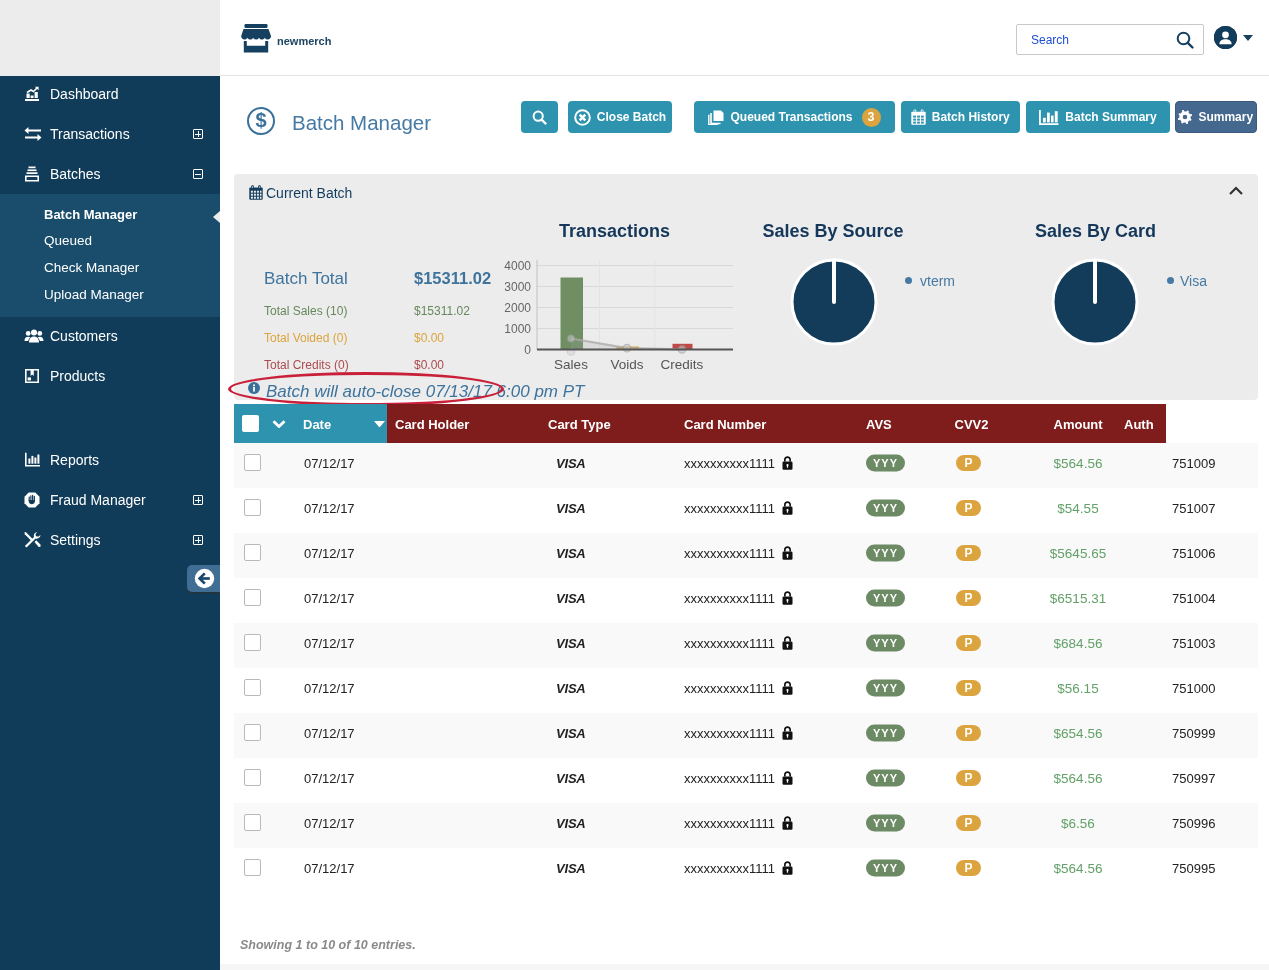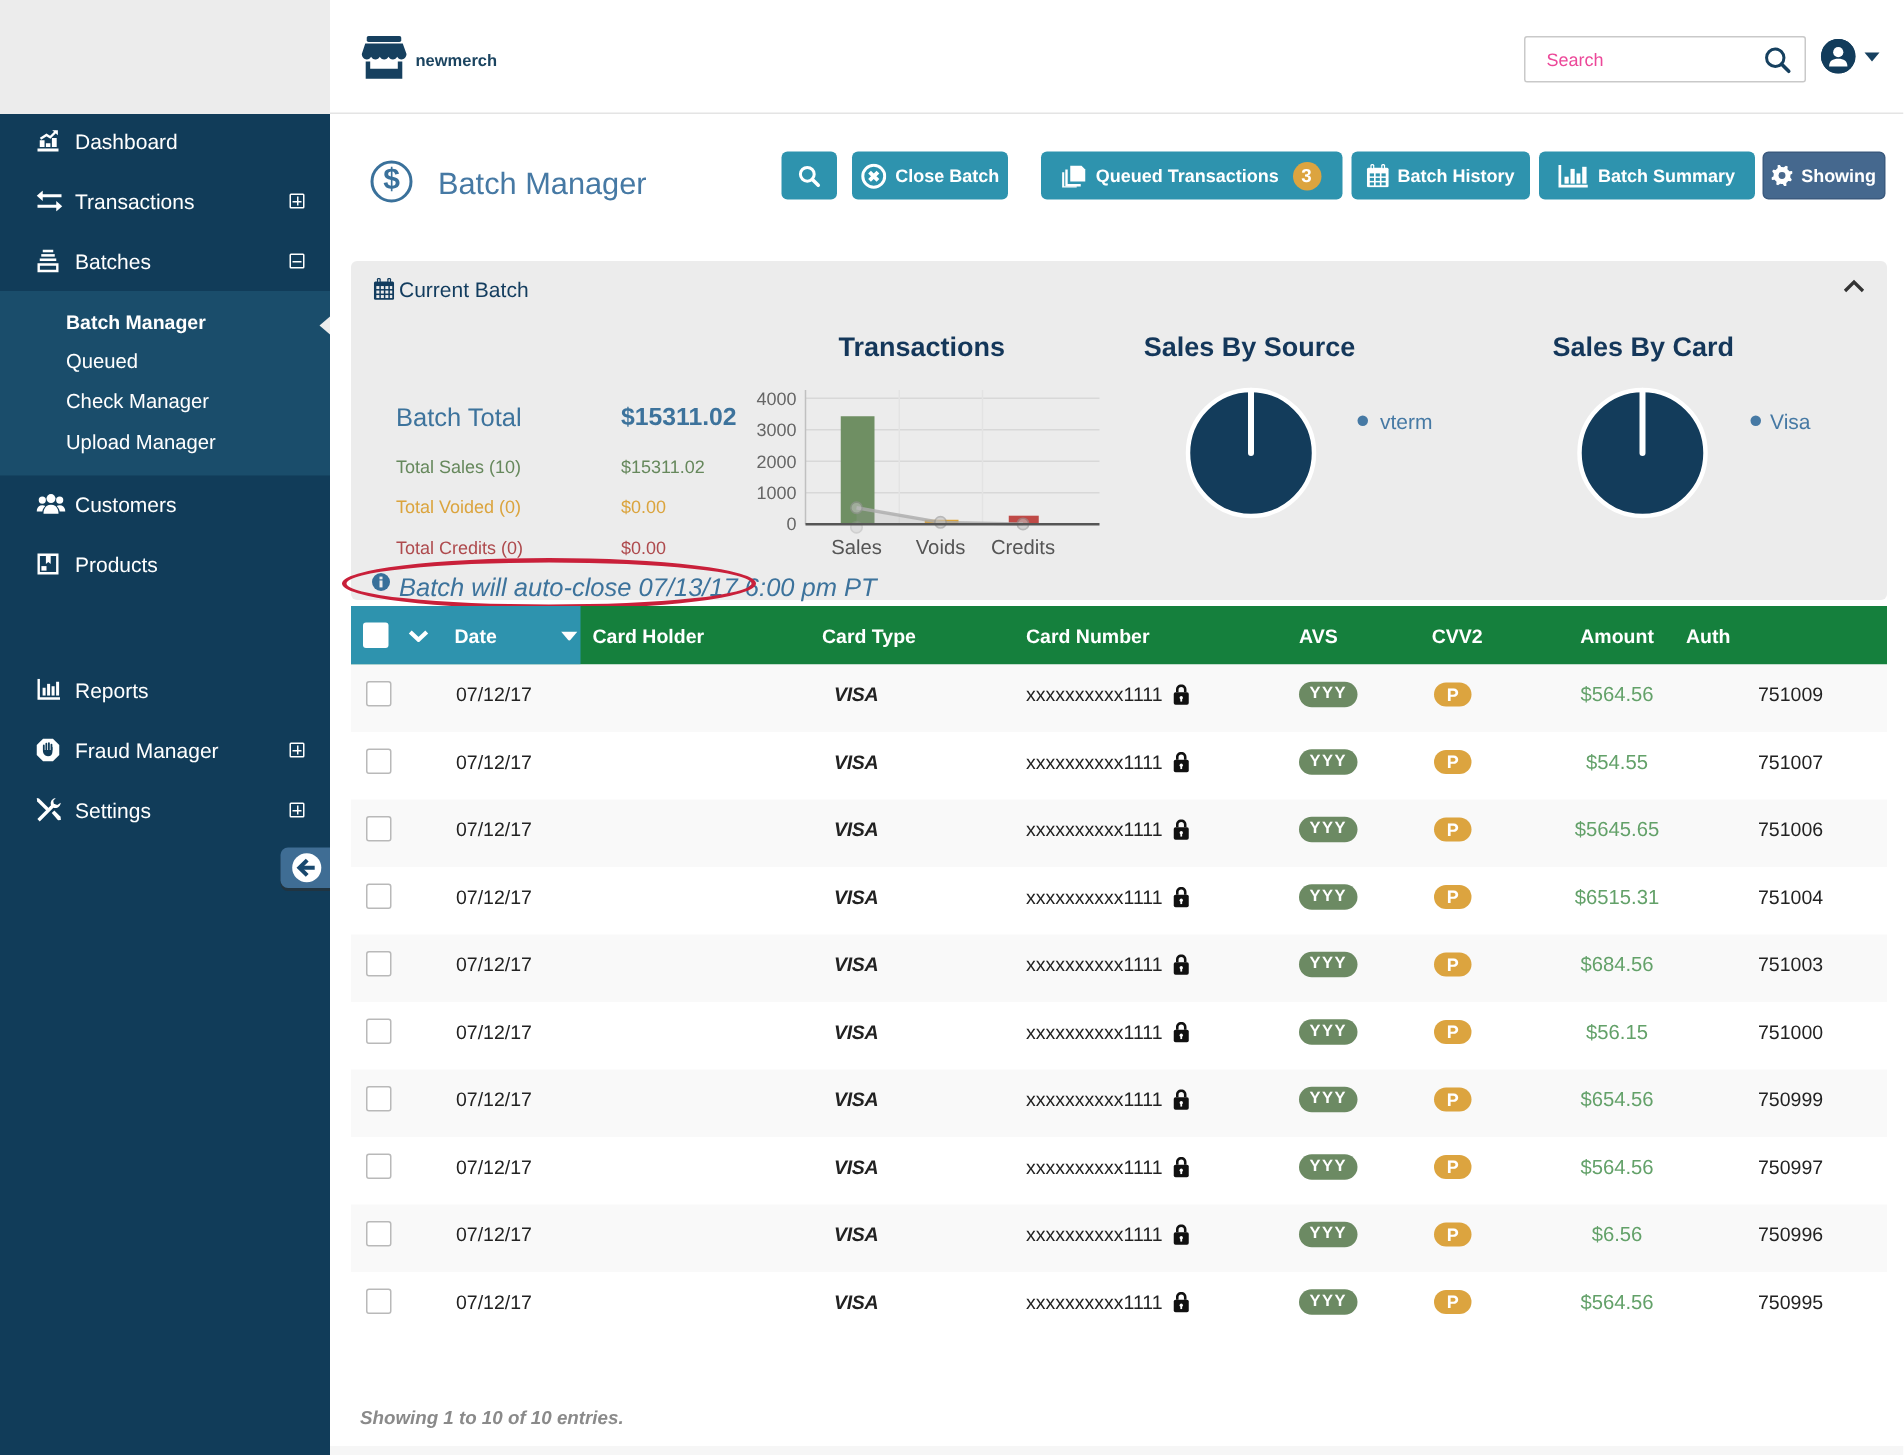--- a/index.html
+++ b/index.html
@@ -26,21 +26,21 @@
 #collapse-btn { position:absolute; left:187px; top:565px; width:33px; height:27px; background:#3f6d94;
   border-radius:5px 0 0 5px; box-shadow:0 2px 0 rgba(45,45,45,0.55); }
 
 
 #topbar { position:absolute; left:220px; top:0; width:1049px; height:76px; background:#fff;
   border-bottom:1px solid #e4e4e4; }
 #logo { position:absolute; left:240px; top:23px; }
 #logoname { position:absolute; left:277px; top:35px; font-size:11px; font-weight:bold; color:#1b4460; }
 #searchbox { position:absolute; left:1016px; top:24px; width:188px; height:31px; background:#fff;
   border:1px solid #c9c9c9; border-radius:2px; }
-#searchbox .ph { position:absolute; left:14px; top:8px; font-size:12px; color:#ec4899; }
+#searchbox .ph { position:absolute; left:14px; top:8px; font-size:12px; color:#1d4ed8; }
 #avatar { position:absolute; left:1214px; top:25.5px; width:23px; height:23px; border-radius:50%; background:#123c5b; }
 #caret-user { position:absolute; left:1243px; top:34.8px; width:0; height:0;
   border-left:5.75px solid transparent; border-right:5.75px solid transparent; border-top:6.3px solid #16405f; }
 
 
 #title-ico { position:absolute; left:247px; top:107px; width:28px; height:28px; border:2.7px solid #3a719b;
   border-radius:50%; color:#3a719b; font-size:20px; font-weight:bold; text-align:center; line-height:22.5px; }
 #title { position:absolute; left:292px; top:111px; font-size:20.5px; color:#4679a4; }
 .btn { position:absolute; top:101px; height:32px; background:#2e93ae; border-radius:4px; color:#fff;
   font-size:12px; font-weight:bold; display:flex; align-items:center; justify-content:center; gap:6px; }
@@ -58,21 +58,21 @@
 .c-green { color:#66885c; }
 .c-orange { color:#dba43d; }
 .c-red { color:#ae4a4d; }
 #auto-close { position:absolute; left:266px; top:382px; font-size:17px; font-style:italic; color:#3d739c; }
 #red-ellipse { position:absolute; left:228px; top:371.5px; width:276px; height:34px;
   border:3.5px solid #c9203a; border-radius:50%; }
 .legend-dot { position:absolute; width:7px; height:7px; border-radius:50%; background:#4679a4; }
 .legend-txt { position:absolute; font-size:14px; color:#4679a4; }
 
 
-#thead { position:absolute; left:234px; top:404px; width:1024px; height:39px; background:#15803d; }
+#thead { position:absolute; left:234px; top:404px; width:932px; height:39px; background:#7f1d1d; }
 #thead-sorted { position:absolute; left:0; top:0; width:153px; height:39px; background:#2e93ae; }
 #thead .lbl { position:absolute; top:50%; transform:translateY(-50%); color:#fff; font-size:13px; font-weight:bold; }
 .hcheck { position:absolute; left:8px; top:11px; width:17px; height:17px; background:#fff; border-radius:2px; }
 .row { position:absolute; left:234px; width:1024px; height:45px; }
 .row .cell { position:absolute; top:19.5px; transform:translateY(-50%); font-size:13px; color:#222; }
 .rcheck { position:absolute; left:10px; top:10.5px; width:17px; height:17px; background:#fff;
   border:1px solid #b9b9b9; border-radius:2px; }
 .visa { font-style:italic; font-weight:bold; letter-spacing:-0.2px; font-size:14px; color:#111; }
 .row .cell.avs { left:632px; width:39px; height:17px; background:#6c8a63; border-radius:8.5px; color:#fff;
   font-size:11px; font-weight:bold; text-align:center; line-height:17px; letter-spacing:1px; }
@@ -259,21 +259,21 @@
       <rect x="13" y="6.6" width="2.6" height="6.8" fill="#fff"></rect>
       <rect x="16.8" y="2.2" width="2.9" height="11.2" fill="#fff"></rect>
     </svg>
     <span>Batch Summary</span>
   </div>
   <div class="btn" id="btn-options" style="left:1175px; width:81.5px;">
     <svg width="14" height="14" viewBox="0 0 14 14">
       <path d="M7 0 L8.3 0 L8.8 1.8 A5.4 5.4 0 0 1 10.5 2.5 L12.2 1.7 L13.1 2.9 L12 4.4 A5.4 5.4 0 0 1 12.5 6.1 L14 7 L14 8.3 L12.2 8.8 A5.4 5.4 0 0 1 11.5 10.5 L12.3 12.2 L11.1 13.1 L9.6 12 A5.4 5.4 0 0 1 7.9 12.5 L7 14 L5.7 14 L5.2 12.2 A5.4 5.4 0 0 1 3.5 11.5 L1.8 12.3 L0.9 11.1 L2 9.6 A5.4 5.4 0 0 1 1.5 7.9 L0 7 L0 5.7 L1.8 5.2 A5.4 5.4 0 0 1 2.5 3.5 L1.7 1.8 L2.9 0.9 L4.4 2 A5.4 5.4 0 0 1 6.1 1.5 Z" fill="#fff" transform="rotate(22 7 7)"></path>
       <circle cx="7" cy="7" r="2.3" fill="#49688c"></circle>
     </svg>
-    <span>Showing</span>
+    <span>Summary</span>
   </div>
 
   <div id="panel"></div>
   <div id="panel-title">Current Batch</div>
   <svg width="14" height="15" viewBox="0 0 14 15" style="position:absolute;left:248.5px;top:184.5px;">
     <rect x="0.3" y="2.6" width="13.4" height="12.2" rx="1" fill="#123c5e"></rect>
     <rect x="2.3" y="0.3" width="2.5" height="3.4" rx="0.9" fill="#123c5e"></rect>
     <rect x="9.2" y="0.3" width="2.5" height="3.4" rx="0.9" fill="#123c5e"></rect>
     <g fill="#ececec">
       <rect x="3.1" y="1" width="0.9" height="1.9" rx="0.45"></rect>

